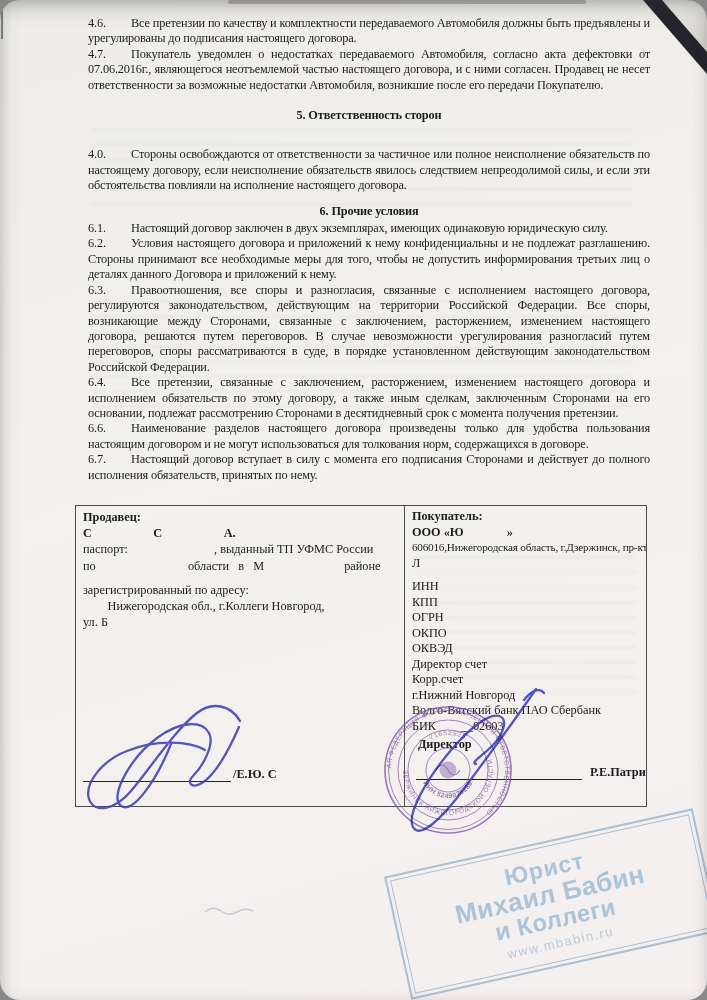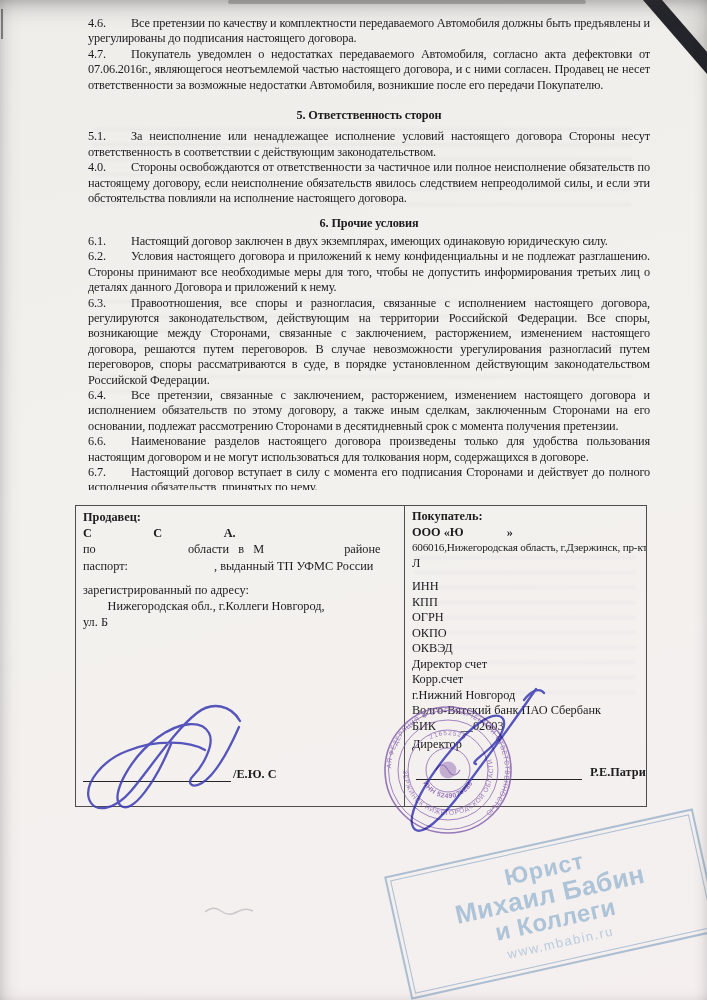--- a/index.html
+++ b/index.html
@@ -1,51 +1,51 @@
 <!DOCTYPE html>
 <html><head>
 <meta charset="utf-8">
 <style>
   html,body{margin:0;padding:0;background:#888;}
   .page{position:relative;width:707px;height:1000px;overflow:hidden;
         background:linear-gradient(165deg,#eeede9 0%,#f2f1ed 45%,#f4f0ef 80%,#f5eff0 100%);
-        font-family:"Liberation Serif",serif;color:#1c1c1e;}
+        font-family:"Liberation Serif",serif;color:#1c1c1e;border-radius:20px;}
   .page::after{content:"";position:absolute;inset:0;pointer-events:none;z-index:9;
         box-shadow:inset 0 16px 24px -16px rgba(55,55,60,.55),
                    inset 14px 0 22px -18px rgba(55,55,60,.35),
                    inset -10px 0 18px -16px rgba(55,55,60,.28),
                    inset 0 -10px 16px -14px rgba(150,130,135,.30);}
   
   .textflow{position:absolute;left:88px;top:16px;width:562px;height:474px;overflow:hidden;
         font-size:12.3px;line-height:15.4px;text-align:justify;letter-spacing:-0.15px;z-index:2;}
   p.para{margin:0;}
   .num{display:inline-block;width:43px;font-weight:bold;font-weight:normal;}
   .heading{text-align:center;font-weight:bold;}
-  .h5{margin:15px 0 6px;}
+  .h5{margin:15px 0 24px;}
   .h6{margin:10px 0 2px;}
   .h7{position:absolute;left:88px;top:490px;width:562px;text-align:center;
       font-weight:bold;font-size:12.5px;z-index:2;}
   
   .reqtable{position:absolute;left:75px;top:505px;width:572px;display:flex;
       border:1.4px solid #4d4d4d;box-sizing:border-box;z-index:2;background:transparent;}
   .cell{box-sizing:border-box;height:300px;padding:3px 1px 0 7px;display:flex;
       flex-direction:column;font-size:12.3px;line-height:16.2px;overflow:hidden;justify-content:space-between;}
   .seller{width:329px;border-right:1.4px solid #4d4d4d;}
   .buyer{width:241.2px;line-height:15.5px;}
   .pre{white-space:pre-wrap;}
   .bold{font-weight:bold;}
   .buyer-addr{font-size:11.2px;letter-spacing:-0.2px;white-space:nowrap;}
   .sp8{height:8px;flex:none;}
   .sigrow{margin-top:auto;margin-bottom:24px;display:flex;align-items:flex-end;}
   .sigline{display:inline-block;width:148px;border-bottom:1.3px solid #26262a;height:14px;flex:none;}
   .signame{margin-left:2px;font-weight:bold;}
   .sigrow2{margin:12px 0 26px 4px;display:flex;align-items:flex-end;}
   .sigline2{display:inline-block;width:166px;border-bottom:1.3px solid #26262a;height:14px;flex:none;}
   .signame2{margin-left:8px;font-weight:bold;}
-  .director{margin-top:auto;font-weight:normal;}
+  .director{margin-top:auto;font-weight:bold;margin-left:6px;}
   
   .overlay{position:absolute;left:0;top:0;z-index:5;pointer-events:none;}
   
   .watermark{position:absolute;left:394px;top:841px;width:316px;height:126px;
       transform:rotate(-12.5deg);border:2.5px solid rgba(147,174,199,.75);
       display:flex;flex-direction:column;align-items:center;justify-content:center;
       z-index:4;box-sizing:border-box;}
   .watermark::before{content:"";position:absolute;inset:3px;border:1.5px solid rgba(147,174,199,.75);}
   .wm{font-family:"Liberation Sans",sans-serif;font-weight:bold;color:#adc3d7;line-height:1.04;}
   .wm1{font-size:23px;letter-spacing:1px;}
@@ -76,40 +76,39 @@
   <div class="ghost g1"></div>
   <div class="ghost g2"></div>
   <div class="ghost g3"></div>
 
   <div class="textflow">
     <p class="para"><span class="num">4.6.</span><span>Все претензии по качеству и комплектности передаваемого Автомобиля должны быть предъявлены и урегулированы до подписания настоящего договора.</span></p>
     <p class="para"><span class="num">4.7.</span><span>Покупатель уведомлен о недостатках передаваемого Автомобиля, согласно акта дефектовки от 07.06.2016г., являющегося неотъемлемой частью настоящего договора, и с ними согласен. Продавец не несет ответственности за возможные недостатки Автомобиля, возникшие после его передачи Покупателю.</span></p>
 
     <div class="heading h5">5. Ответственность сторон</div>
 
-    <p class="para"><span class="num">5.1.</span><span>За неисполнение или ненадлежащее исполнение условий настоящего договора Стороны несут ответственность в соответствии с действующим законодательством.</span></p>
     <p class="para"><span class="num">4.0.</span><span>Стороны освобождаются от ответственности за частичное или полное неисполнение обязательств по настоящему договору, если неисполнение обязательств явилось следствием непреодолимой силы, и если эти обстоятельства повлияли на исполнение настоящего договора.</span></p>
 
     <div class="heading h6">6. Прочие условия</div>
 
     <p class="para"><span class="num">6.1.</span><span>Настоящий договор заключен в двух экземплярах, имеющих одинаковую юридическую силу.</span></p>
     <p class="para"><span class="num">6.2.</span><span>Условия настоящего договора и приложений к нему конфиденциальны и не подлежат разглашению. Стороны принимают все необходимые меры для того, чтобы не допустить информирования третьих лиц о деталях данного Договора и приложений к нему.</span></p>
     <p class="para"><span class="num">6.3.</span><span>Правоотношения, все споры и разногласия, связанные с исполнением настоящего договора, регулируются законодательством, действующим на территории Российской Федерации. Все споры, возникающие между Сторонами, связанные с заключением, расторжением, изменением настоящего договора, решаются путем переговоров. В случае невозможности урегулирования разногласий путем переговоров, споры рассматриваются в суде, в порядке установленном действующим законодательством Российской Федерации.</span></p>
     <p class="para"><span class="num">6.4.</span><span>Все претензии, связанные с заключением, расторжением, изменением настоящего договора и исполнением обязательств по этому договору, а также иным сделкам, заключенным Сторонами на его основании, подлежат рассмотрению Сторонами в десятидневный срок с момента получения претензии.</span></p>
     <p class="para"><span class="num">6.6.</span><span>Наименование разделов настоящего договора произведены только для удобства пользования настоящим договором и не могут использоваться для толкования норм, содержащихся в договоре.</span></p>
     <p class="para"><span class="num">6.7.</span><span>Настоящий договор вступает в силу с момента его подписания Сторонами и действует до полного исполнения обязательств, принятых по нему.</span></p>
   </div>
 
 
   <div class="reqtable">
     <div class="cell seller">
       <div class="bold">Продавец:</div>
       <div class="bold pre">С                    С                    А.</div>
+      <div class="pre">паспорт:                            , выданный ТП УФМС России</div>
       <div class="pre">по                              области   в   М                          районе</div>
-      <div class="pre">паспорт:                            , выданный ТП УФМС России</div>
       <div class="sp8"></div>
       <div>зарегистрированный по адресу:</div>
       <div class="pre">        Нижегородская обл., г.Коллеги Новгород,</div>
       <div>ул. Б</div>
       <div class="sigrow">
         <span class="sigline"></span>
         <span class="signame">/Е.Ю. С</span>
       </div>
     </div>
     <div class="cell buyer">

